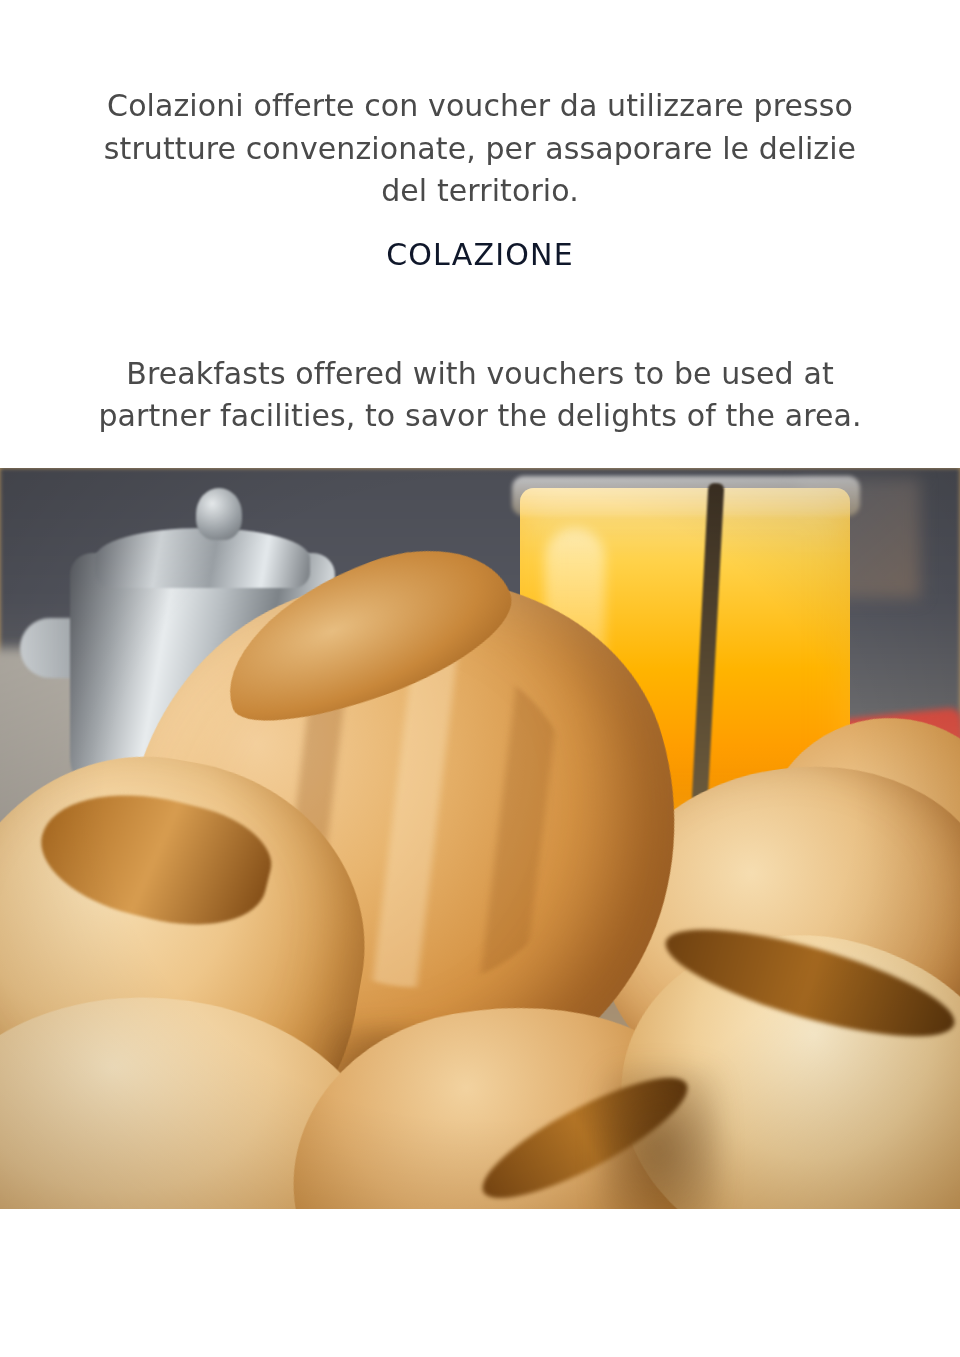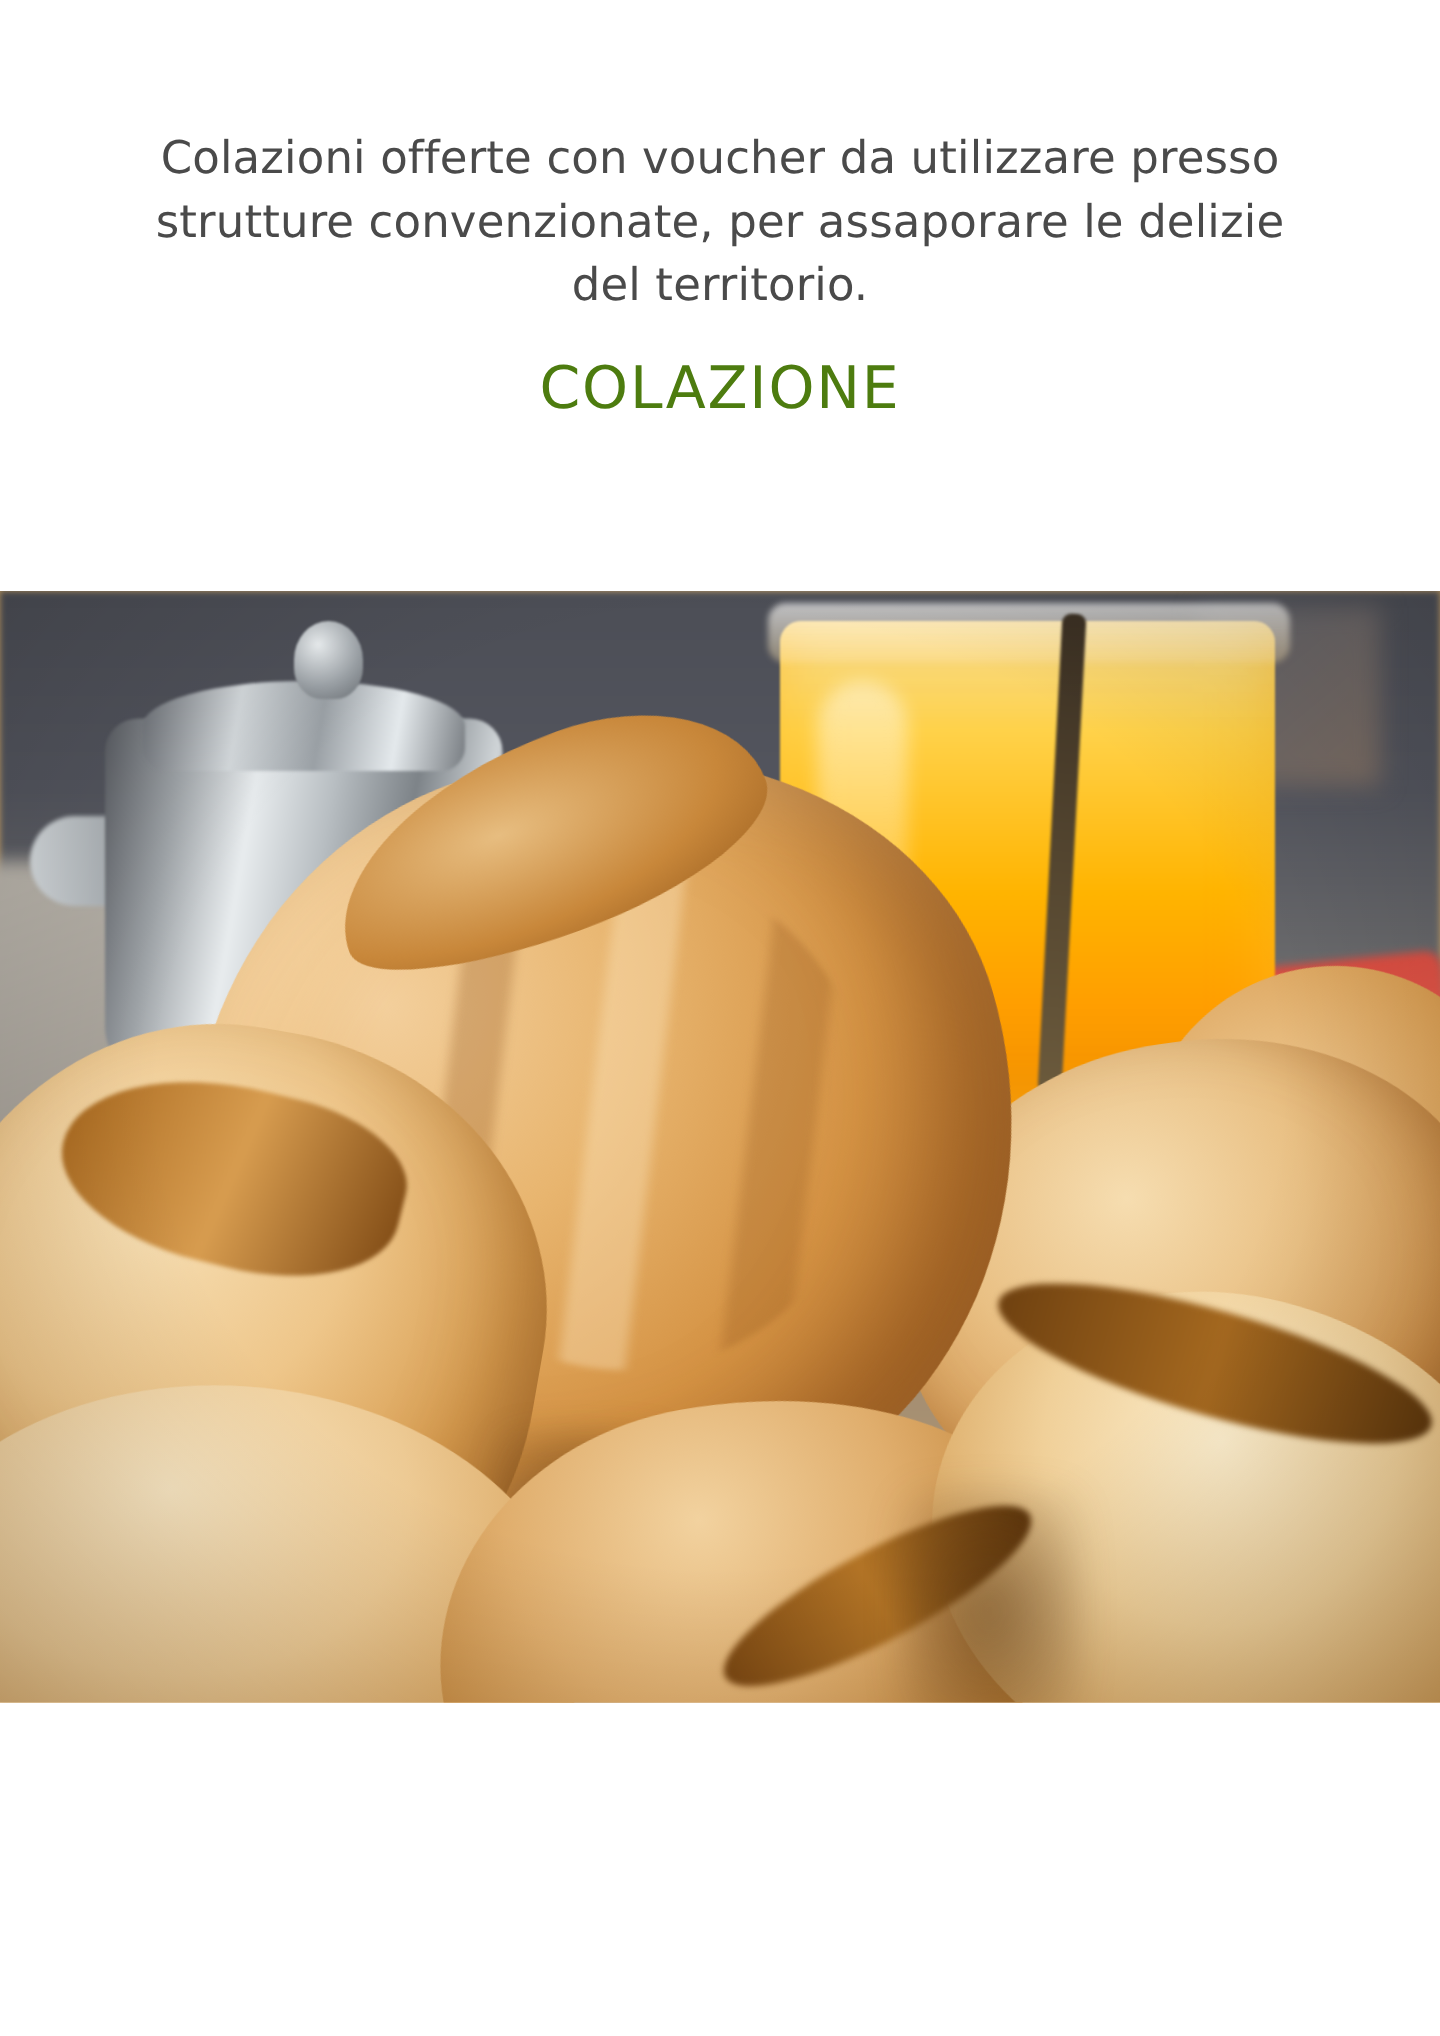--- a/index.html
+++ b/index.html
@@ -31,23 +31,23 @@
   }
   .para {
     font-size: 30px;
     line-height: 1.42;
     color: #4a4a4a;
     font-weight: 400;
     margin: 0;
     letter-spacing: 0.1px;
   }
   .heading {
-    font-size: 39px;
+    font-size: 30px;
     line-height: 1.2;
-    color: #4d7c0f;
+    color: #0f172a;
     font-weight: 400;
     letter-spacing: 1.2px;
     margin: 0;
   }
   .spacer-after-para { height: 24px; }
   .spacer-between-headings { height: 62px; }
   .spacer-after-heading2 { height: 18px; }
   .bottom-pad { height: 20px; }
 
   
@@ -270,20 +270,21 @@
 <body>
 
 <div class="page">
 
   <section class="text-block">
     <p class="para">Colazioni offerte con voucher da utilizzare presso strutture convenzionate, per assaporare le delizie del territorio.</p>
     <div class="spacer-after-para"></div>
     <h1 class="heading">COLAZIONE</h1>
     <div class="spacer-between-headings"></div>
     <div class="spacer-after-heading2"></div>
+    <p class="para">Breakfasts offered with vouchers to be used at partner facilities, to savor the delights of the area.</p>
     <div class="bottom-pad"></div>
   </section>
 
   <figure class="photo" style="margin:0;">
     <div class="photo-canvas">
       <div class="bg-top"></div>
       <div class="bg-bottom"></div>
       <div class="table-left"></div>
       <div class="napkin2"></div>
       <div class="napkin"></div>

